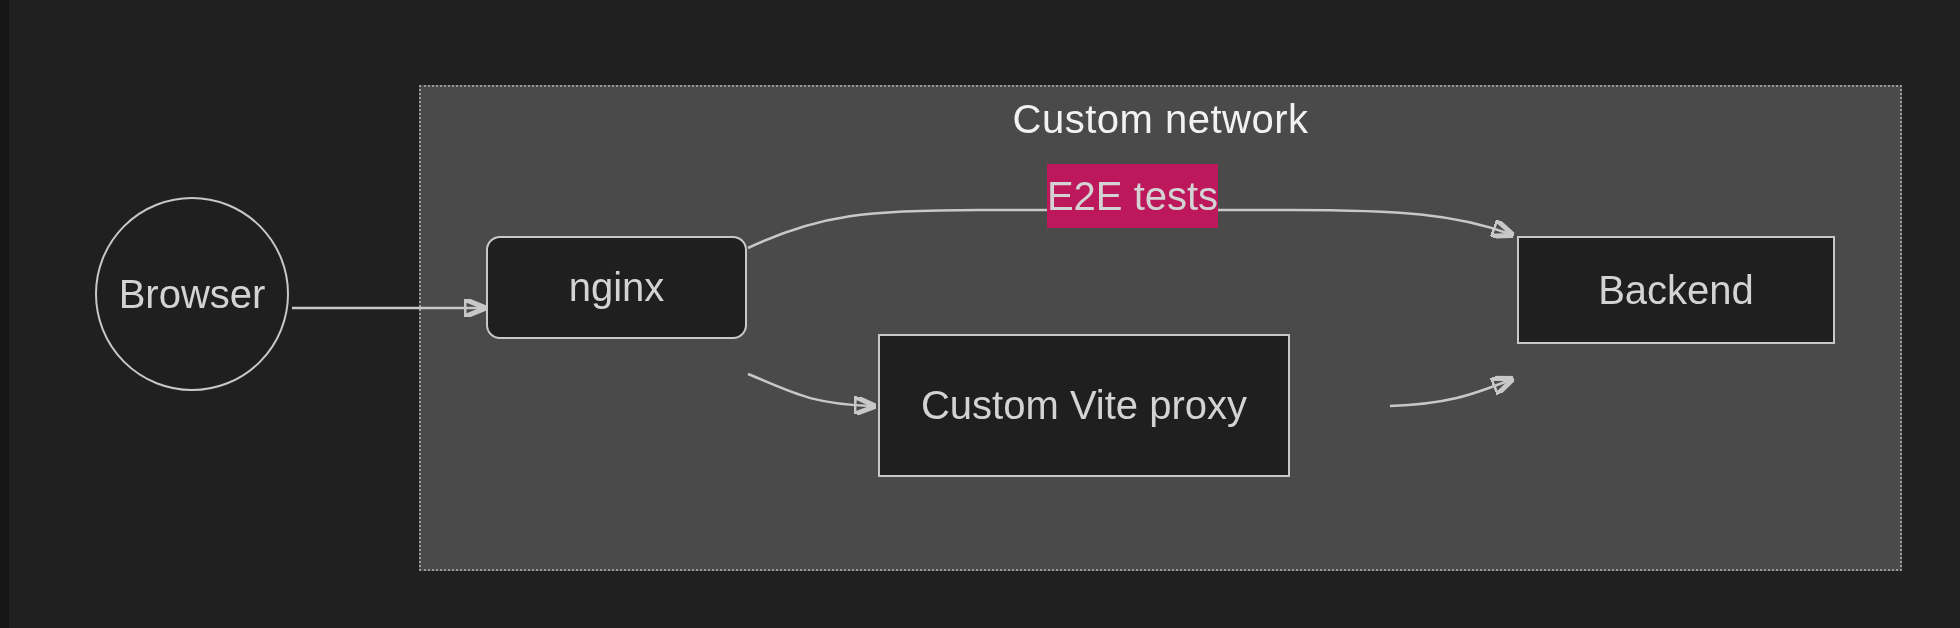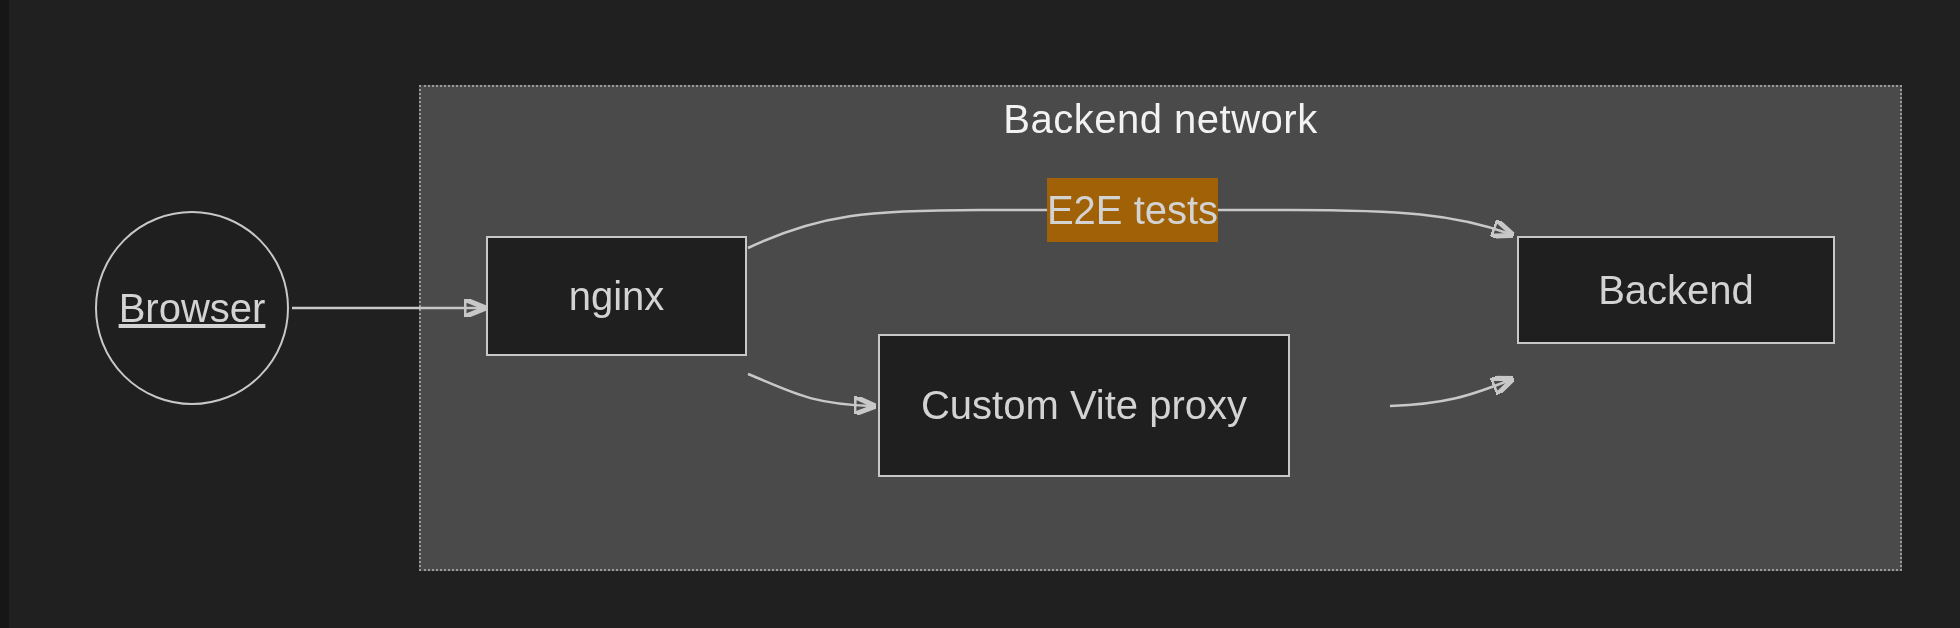--- a/index.html
+++ b/index.html
@@ -55,50 +55,49 @@
     align-items: center;
     justify-content: center;
     box-sizing: border-box;
     background: #1f1f1f;
     border: 2px solid #c8c8c8;
     color: #d3d3d3;
     font-size: 40px;
     white-space: nowrap;
   }
   .node.circle {
-    left: 95px; top: 211px;
+    left: 95px; top: 197px;
     width: 194px; height: 194px;
     border-radius: 50%;
-    text-decoration: underline;
   }
-  .node.nginx   { left: 486px;  top: 236px; width: 261px; height: 120px; }
+  .node.nginx   { left: 486px;  top: 236px; width: 261px; height: 103px; border-radius: 14px; }
   .node.proxy   { left: 878px;  top: 334px; width: 412px; height: 143px; }
   .node.backend { left: 1517px; top: 236px; width: 318px; height: 108px; }
   .edge-label {
     position: absolute;
-    left: 1047px; top: 178px;
+    left: 1047px; top: 164px;
     width: 171px; height: 64px;
     display: flex;
     align-items: center;
     justify-content: center;
-    background: #a16207;
+    background: #be185d;
     color: #d3d3d3;
     font-size: 40px;
     white-space: nowrap;
   }
 </style>
 </head>
 <body>
 
 <div class="canvas">
 
   <div class="left-strip"></div>
 
   <div class="cluster">
-    <div class="cluster-title">Backend network</div>
+    <div class="cluster-title">Custom network</div>
   </div>
 
   <svg class="edges" width="1960" height="628" viewBox="0 0 1960 628">
     <defs>
       <marker id="arrow" viewBox="0 0 11 9" refX="9" refY="4.5" markerWidth="22" markerHeight="18" markerUnits="userSpaceOnUse" orient="auto">
         <path d="M0,0 L11,4.5 L0,9 Z" fill="#c8c8c8" stroke="none"></path>
       </marker>
     </defs>
     <path d="M292,308 L482,308" marker-end="url(#arrow)"></path>
     <path d="M748,248 C820,214 870,210 980,210 L1290,210 C1400,210 1455,214 1510,234" marker-end="url(#arrow)"></path>

